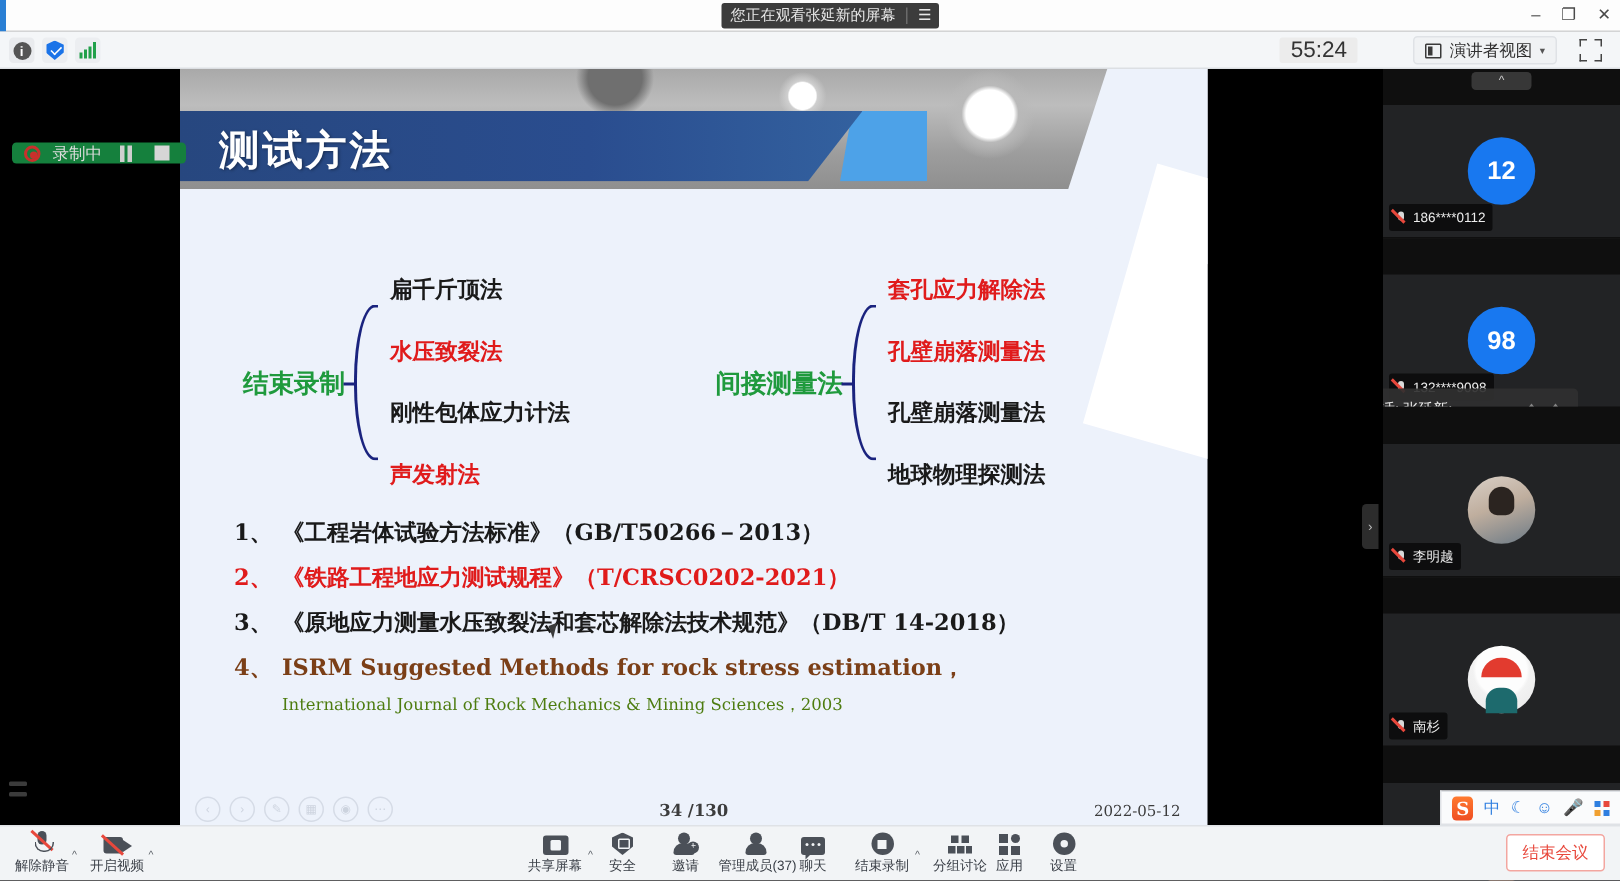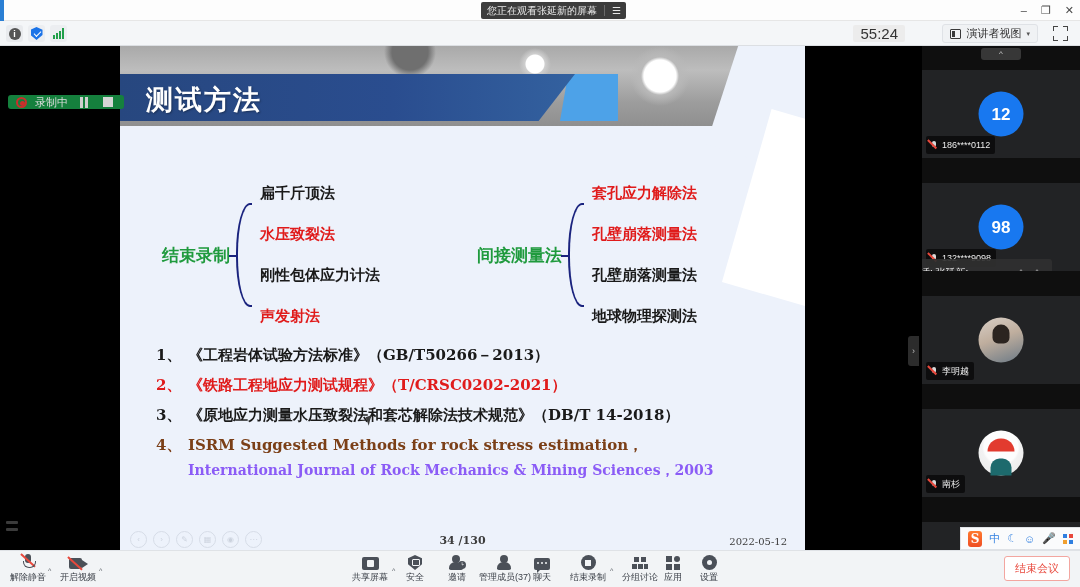--- a/index.html
+++ b/index.html
@@ -177,21 +177,21 @@
   .ref-list { position:absolute; left:36px; top:220px; width:640px; }
   .ref-line {
     display:flex; gap:8px; font-size:15px; font-weight:bold;
     font-family:"DejaVu Serif","Liberation Serif",serif;
     color:#1a1a1a; margin-bottom:11px; white-space:nowrap;
   }
   .ref-line.red { color:#e01b1b; }
   .ref-line.brown { color:#7b3f17; }
   .ref-num { width:24px; flex:none; }
   .ref-sub {
-    font-size:14px; font-weight:bold; color:#8b5cf6;
+    font-size:11px; font-weight:normal; color:#4d7c0f;
     font-family:"DejaVu Serif","Liberation Serif",serif;
     margin-left:32px; margin-top:-4px; white-space:nowrap;
   }
 
   
   .slide-footer { position:absolute; left:0; bottom:0; width:685px; height:26px; }
   .page-num {
     position:absolute; left:50%; transform:translateX(-50%); bottom:3px;
     font-size:11px; color:#3c3c3c; font-weight:bold;
     font-family:"DejaVu Serif","Liberation Serif",serif;

